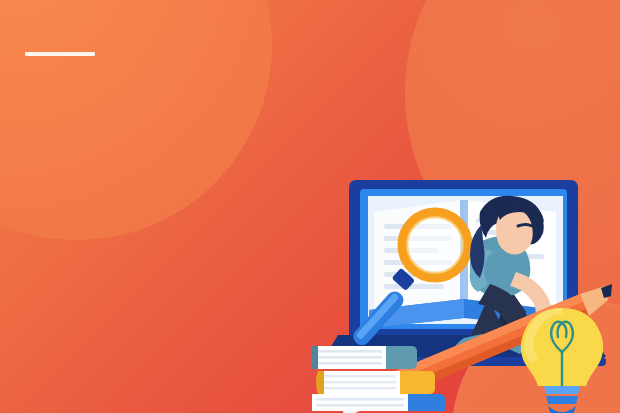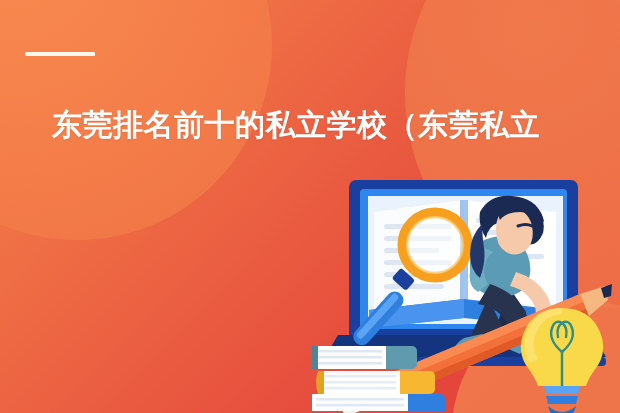--- a/index.html
+++ b/index.html
@@ -35,21 +35,20 @@
 <body>
 
 <div id="banner">
 
   <div class="blob" id="blob-left"></div>
   <div class="blob" id="blob-right"></div>
   <div class="blob" id="blob-bottom"></div>
 
   <div id="rule"></div>
 
-  <div id="title">东莞排名前十的私立学校（东莞私立</div>
 
   <div id="illus">
     <svg viewBox="0 0 308 235" xmlns="http://www.w3.org/2000/svg">
 
       <g>
 
         <path d="M44 2 h215 a7 7 0 0 1 7 7 v148 h-229 v-148 a7 7 0 0 1 7 -7 z" fill="#1b3f9e"></path>
 
         <path d="M52 11 h199 a4 4 0 0 1 4 4 v136 h-207 v-136 a4 4 0 0 1 4 -4 z" fill="#2e86ef"></path>
 

